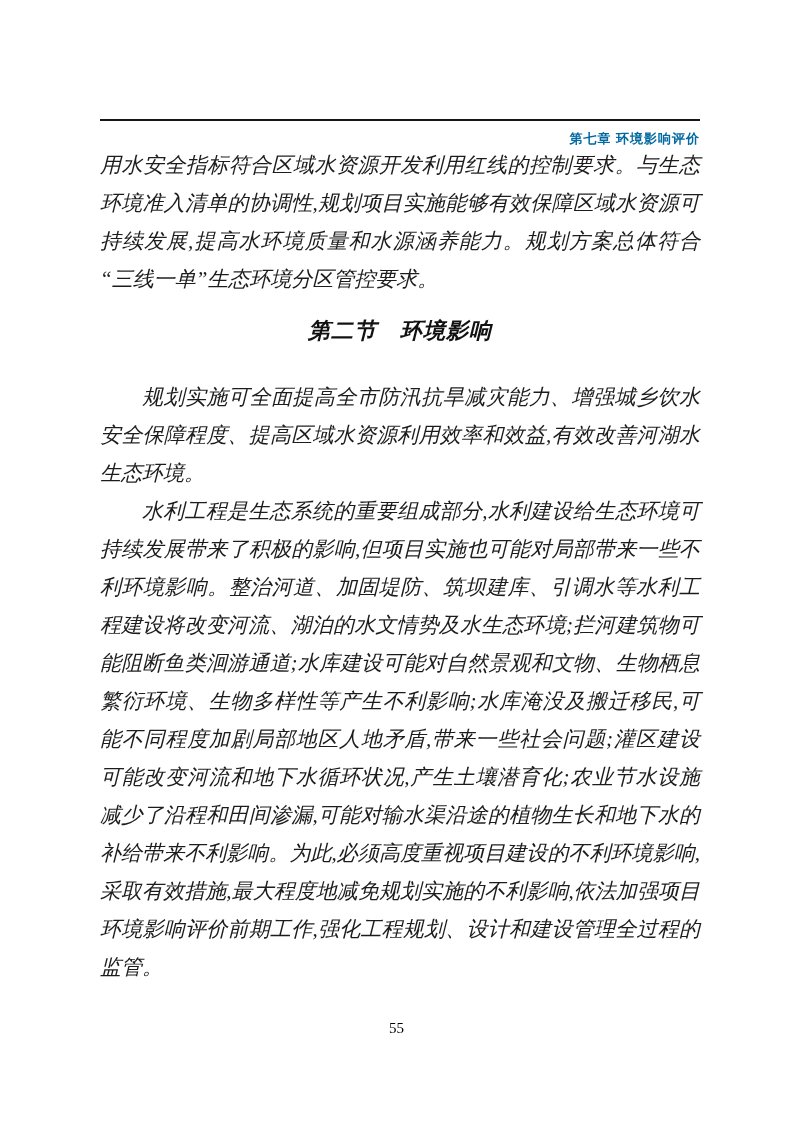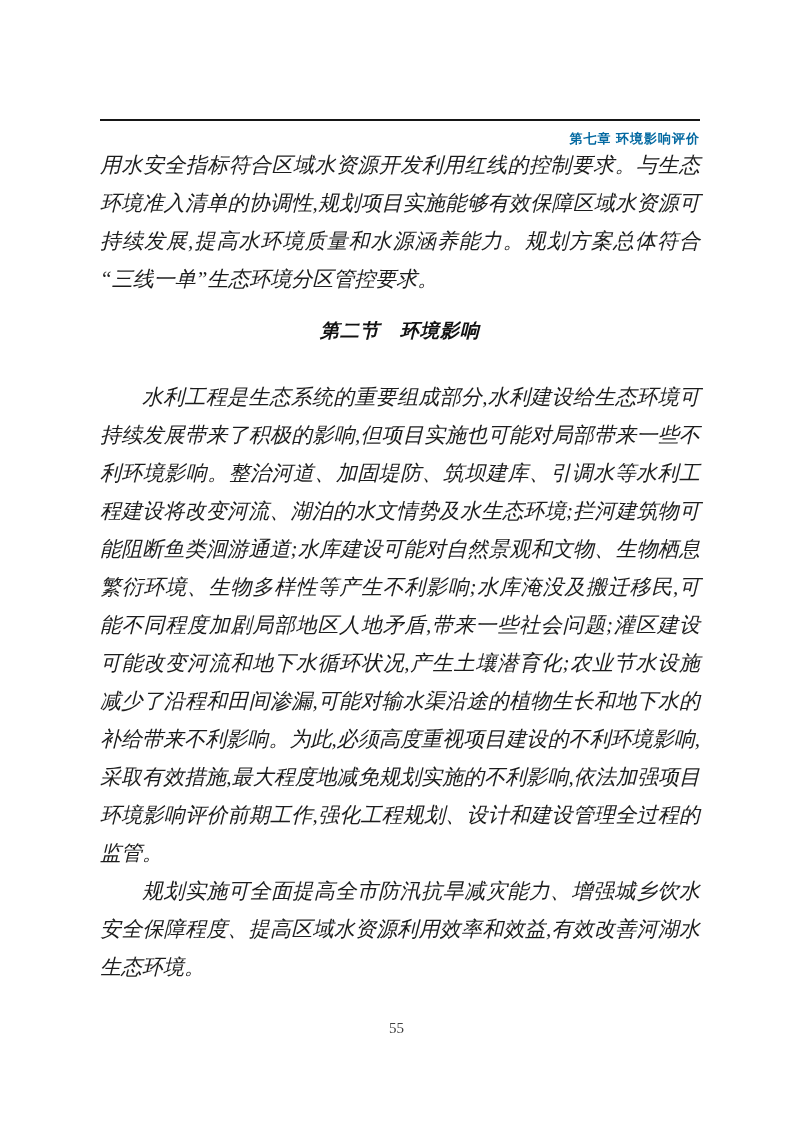--- a/index.html
+++ b/index.html
@@ -47,55 +47,55 @@
     font-size: 21px;
     line-height: 38px;
     text-align: justify;
     text-justify: inter-character;
     word-break: normal;
     overflow-wrap: break-word;
   }
   .para.indent { text-indent: 2em; }
   .section-heading {
     margin: 14px 0 28px 0;
-    font-size: 19px;
+    font-size: 22px;
     line-height: 38px;
     text-align: center;
     font-weight: 700;
     letter-spacing: 1px;
     color: #111111;
   }
   .page-footer {
     position: absolute;
     top: 1020px;
     left: 0;
     width: 100%;
     text-align: center;
     font-size: 15px;
-    color: #404040;
+    color: #000000;
   }
 </style>
 </head>
 <body>
 
 <div class="page">
 
   <div class="running-header">
     <span>第七章 环境影响评价</span>
   </div>
 
   <div class="header-rule"></div>
 
   <div class="page-body">
     <p class="para">用水安全指标符合区域水资源开发利用红线的控制要求。与生态环境准入清单的协调性,规划项目实施能够有效保障区域水资源可持续发展,提高水环境质量和水源涵养能力。规划方案总体符合“三线一单”生态环境分区管控要求。</p>
 
     <h2 class="section-heading">第二节　环境影响</h2>
 
+    <p class="para indent">规划实施可全面提高全市防汛抗旱减灾能力、增强城乡饮水安全保障程度、提高区域水资源利用效率和效益,有效改善河湖水生态环境。</p>
+
     <p class="para indent">水利工程是生态系统的重要组成部分,水利建设给生态环境可持续发展带来了积极的影响,但项目实施也可能对局部带来一些不利环境影响。整治河道、加固堤防、筑坝建库、引调水等水利工程建设将改变河流、湖泊的水文情势及水生态环境;拦河建筑物可能阻断鱼类洄游通道;水库建设可能对自然景观和文物、生物栖息繁衍环境、生物多样性等产生不利影响;水库淹没及搬迁移民,可能不同程度加剧局部地区人地矛盾,带来一些社会问题;灌区建设可能改变河流和地下水循环状况,产生土壤潜育化;农业节水设施减少了沿程和田间渗漏,可能对输水渠沿途的植物生长和地下水的补给带来不利影响。为此,必须高度重视项目建设的不利环境影响,采取有效措施,最大程度地减免规划实施的不利影响,依法加强项目环境影响评价前期工作,强化工程规划、设计和建设管理全过程的监管。</p>
-
-    <p class="para indent">规划实施可全面提高全市防汛抗旱减灾能力、增强城乡饮水安全保障程度、提高区域水资源利用效率和效益,有效改善河湖水生态环境。</p>
   </div>
 
   <div class="page-footer">
     <span>55</span>
   </div>
 
 </div>
 
 </body></html>

